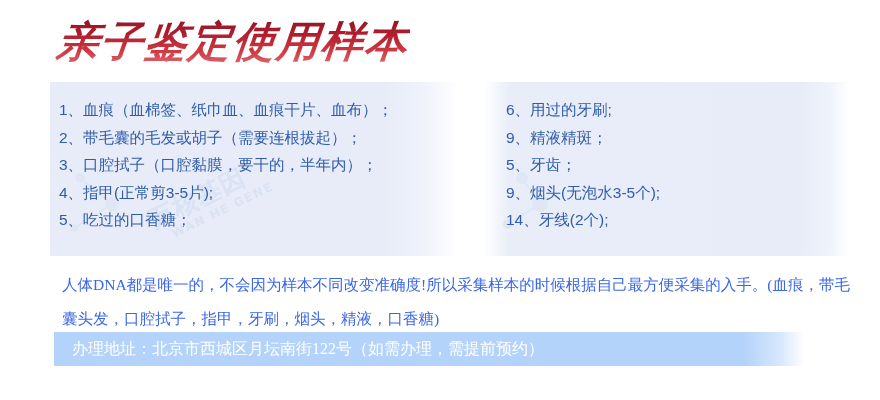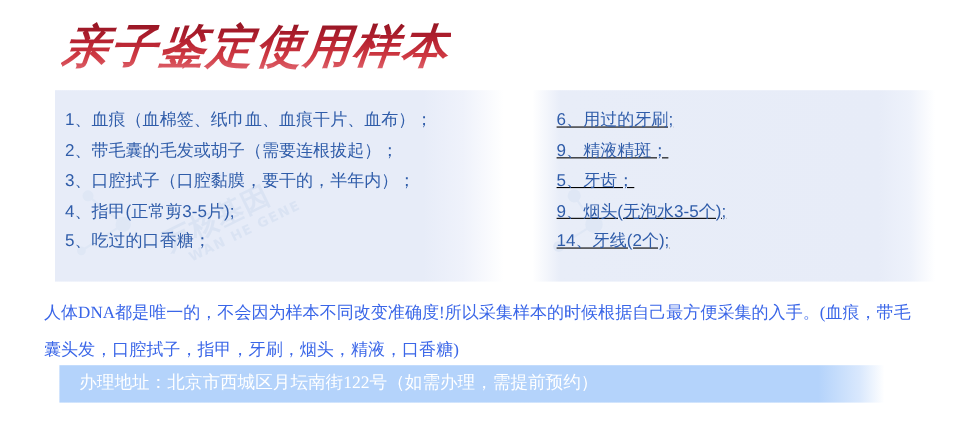--- a/index.html
+++ b/index.html
@@ -63,21 +63,20 @@
     width: 408px;
     background: linear-gradient(90deg,
         #e7ecf8 0%, #e7ecf8 82%, #eff2fb 91%, #ffffff 100%);
   }
 
   .box-right {
     left: 484px;
     width: 366px;
     background: linear-gradient(90deg,
         #ffffff 0%, #e8edf8 7%, #e7ecf8 86%, #eef2fb 94%, #ffffff 100%);
-    text-decoration: underline;
   }
 
   .box-inner {
     position: relative;
     z-index: 2;
     padding-top: 14px;
   }
 
   .box-left .box-inner { padding-left: 9px; }
   .box-right .box-inner { padding-left: 22px; }
@@ -120,21 +119,21 @@
   .wm-a { left: 95px;  top: 128px; }
   .wm-dots {
     position: absolute;
     z-index: 1;
     pointer-events: none;
   }
 
   
   .note {
     position: absolute;
-    left: 40px;
+    left: 62px;
     top: 268px;
     width: 790px;
     color: #3a66e8;
     font-size: 15.5px;
     line-height: 34px;
     font-family: "Liberation Serif", "DejaVu Serif", serif;
     text-align: left;
   }
 
   

